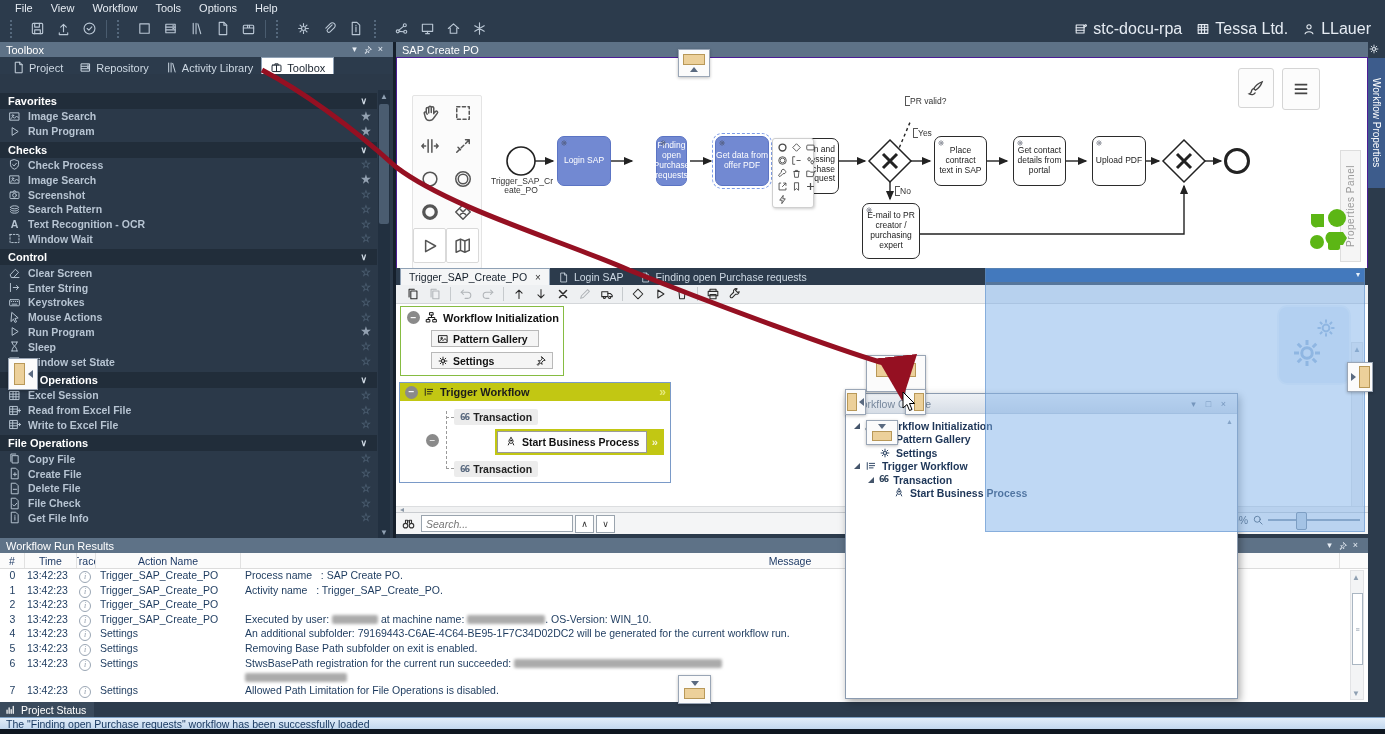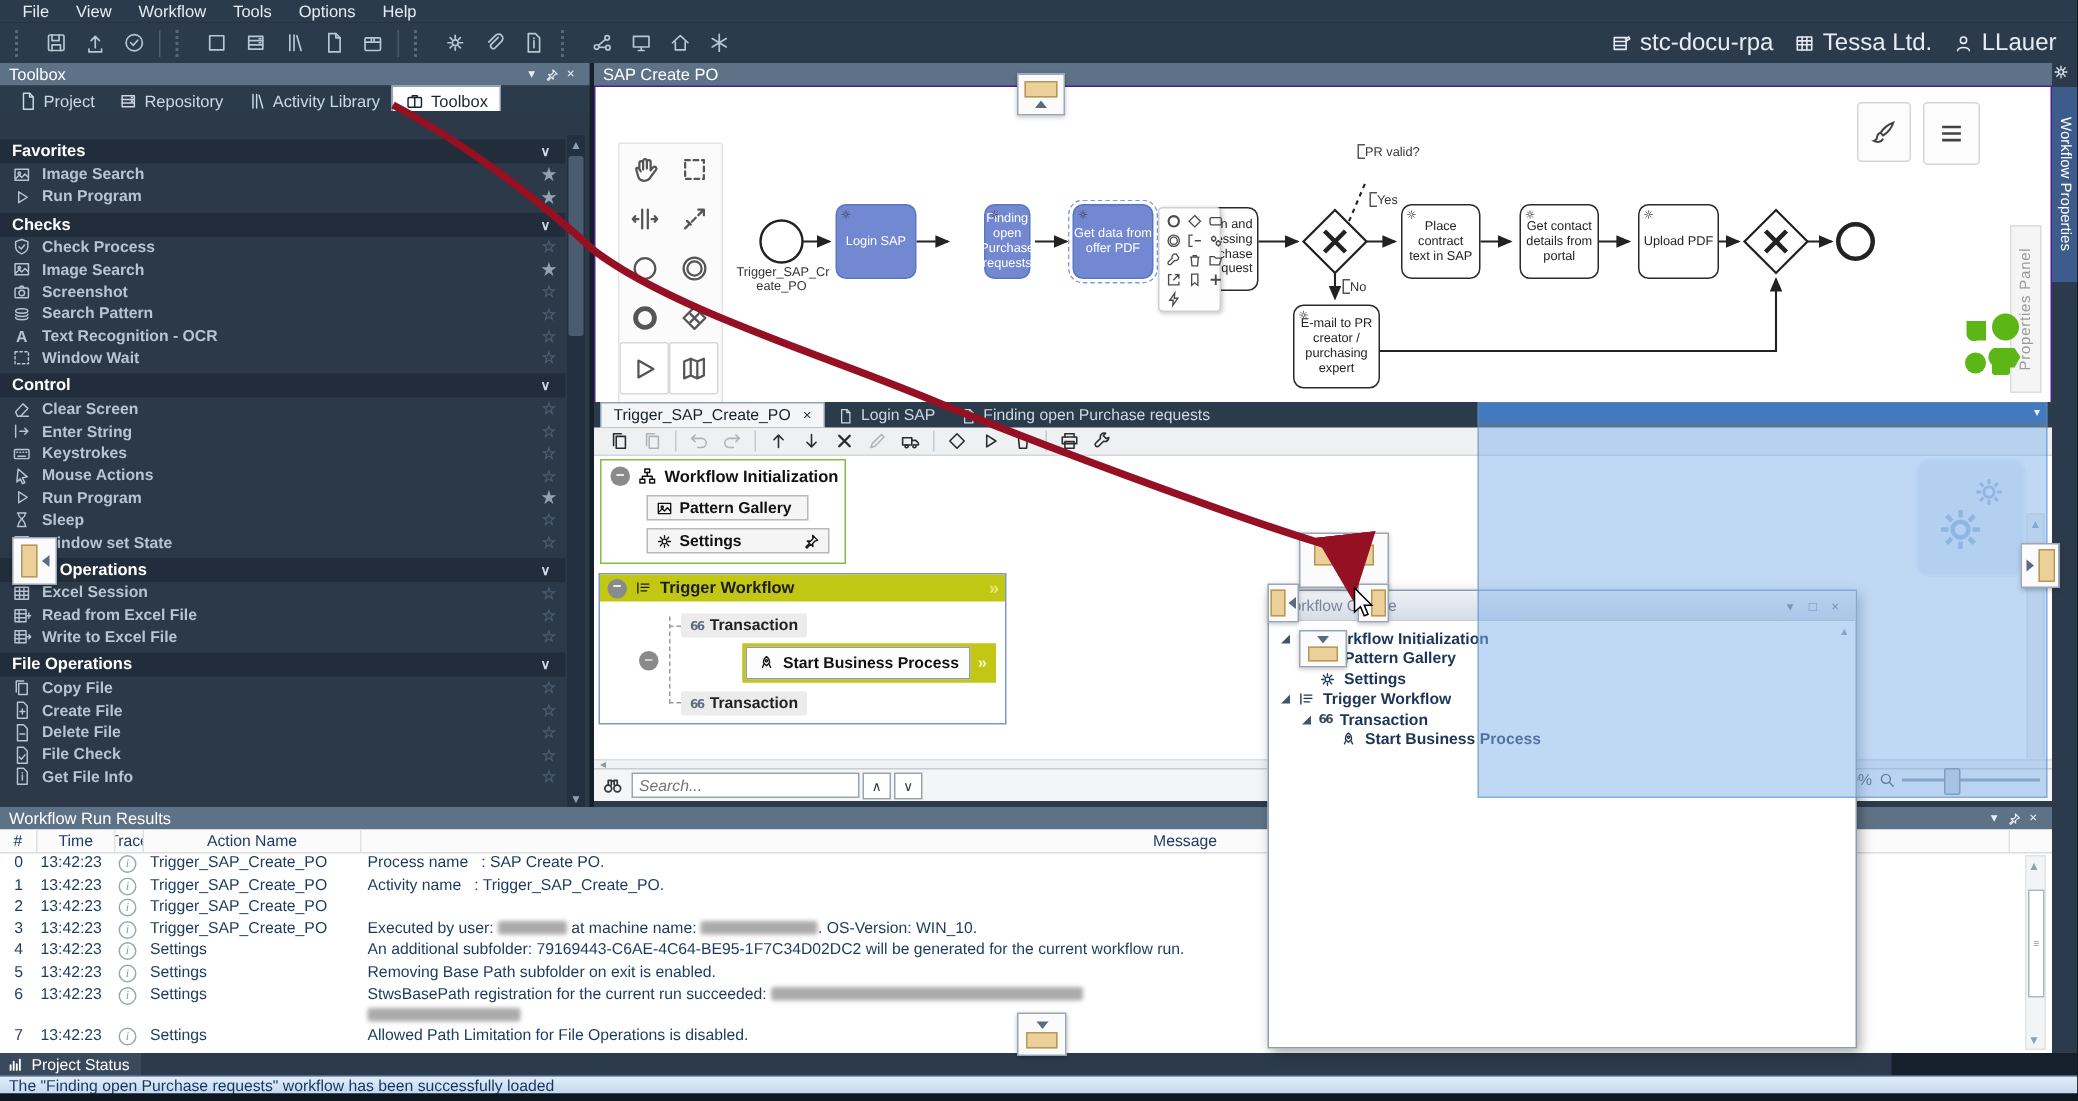--- a/index.html
+++ b/index.html
@@ -102,21 +102,21 @@
   #results-header{position:absolute;left:0;top:15px;width:100%;height:15px;background:#fbfbfb;border-bottom:1px solid #dcdcdc;color:#1f3b66;font-size:10.5px;}
   .rh-cell{position:absolute;top:0;height:15px;display:flex;align-items:center;justify-content:center;border-right:1px solid #e1e1e1;box-sizing:border-box;overflow:hidden;white-space:nowrap;}
   #results-rows{position:absolute;left:0;top:30px;width:1350px;height:132px;overflow:hidden;color:#1c3a5e;font-size:10.5px;}
   .r-row{position:relative;width:100%;}
   .r-cell{position:absolute;top:0;line-height:14.6px;white-space:pre-wrap;}
   .info-i{display:inline-block;width:10px;height:10px;border:1px solid #9aa6b4;border-radius:50%;color:#8a97a6;font-size:8px;line-height:10px;text-align:center;font-style:italic;font-family:"Liberation Serif",serif;}
   .redact{display:inline-block;height:9px;background:#ababab;filter:blur(1.5px);border-radius:2px;vertical-align:-1px;}
   #results-scroll{position:absolute;right:4px;top:32px;width:12px;height:128px;background:#f3f4f5;border:1px solid #e2e3e5;color:#6b7a88;}
   #results-scroll .thumb{position:absolute;left:1px;top:22px;width:9px;height:70px;background:#fff;border:1px solid #aab6c2;display:flex;align-items:center;justify-content:center;color:#8a97a6;font-size:7px;}
   
-  #status-tabrow{left:0;top:702px;width:1261px;height:15px;background:#2c3b4c;display:flex;align-items:flex-end;}
+  #status-tabrow{left:0;top:702px;width:1385px;height:15px;background:#2c3b4c;display:flex;align-items:flex-end;}
   #status-tab{display:flex;align-items:center;gap:5px;background:#3a4a5c;color:#fff;height:15px;padding:0 8px 0 5px;font-size:10.5px;}
   #status-msg{left:0;top:717px;width:1385px;height:12px;background:linear-gradient(#e2edf9,#c3d8ee);border-top:1px solid #7da0c4;color:#15365e;font-size:10.5px;display:flex;align-items:center;padding-left:6px;box-sizing:border-box;}
   #bottom-strip{left:0;top:729px;width:1385px;height:5px;background:#0e1620;}
   
   #outline-window{left:845px;top:393px;width:393px;height:306px;background:#fff;border:1px solid #8b9bb0;box-shadow:2px 3px 8px rgba(0,0,0,.35);box-sizing:border-box;}
   #outline-title{height:19px;background:linear-gradient(#eef1f5,#d6dde6);border-bottom:1px solid #c2ccd8;display:flex;align-items:center;padding:0 6px;color:#76879c;font-size:10.5px;}
   #outline-title .sp{flex:1;}
   .ow-btn{width:15px;height:13px;display:flex;align-items:center;justify-content:center;color:#6a7a90;font-size:9px;}
   .tree-row{position:absolute;display:flex;align-items:center;gap:5px;height:13px;font-size:10.5px;font-weight:bold;color:#1d3557;white-space:nowrap;}
   .exp{width:0;height:0;border-bottom:6px solid #44556b;border-left:6px solid transparent;}

